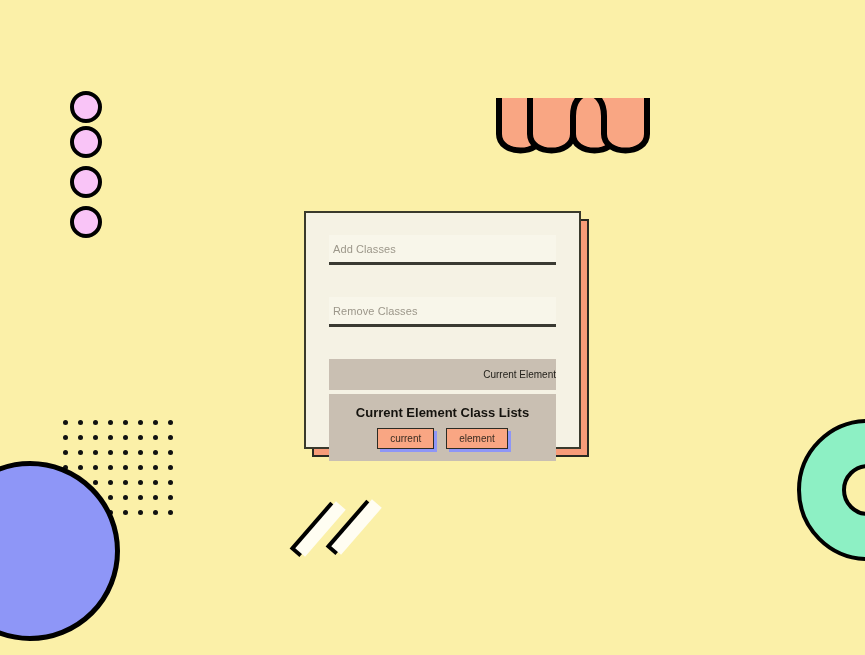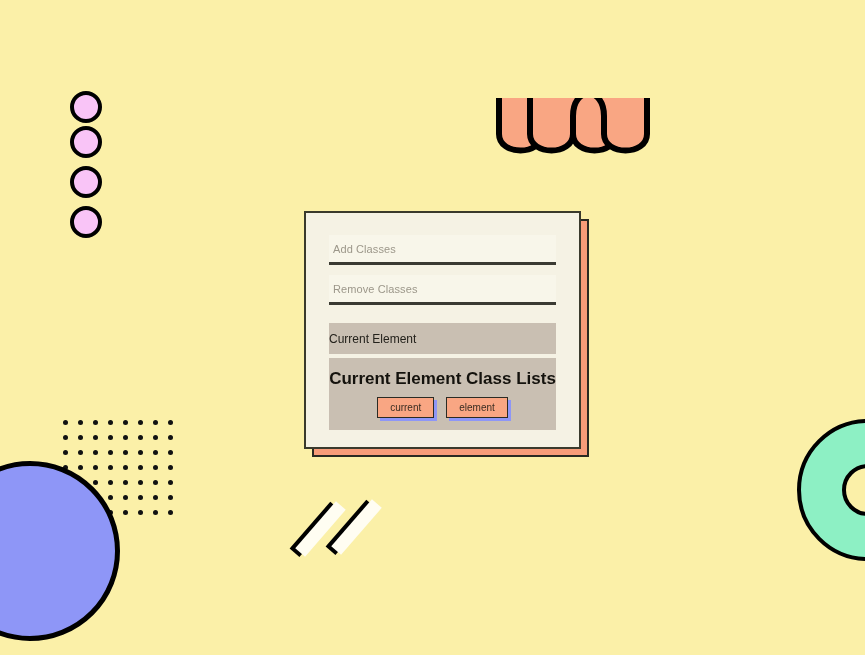--- a/index.html
+++ b/index.html
@@ -151,51 +151,51 @@
     background: #f5f2e4;
     border: 2px solid #3a3a2c;
     box-sizing: border-box;
     padding: 22px 23px;
   }
 
   .field {
     background: #f8f6ea;
     border-bottom: 3px solid #3a3a32;
     height: 30px;
-    margin-bottom: 10px;
+    margin-bottom: 32px;
     display: flex;
     align-items: center;
     padding: 0 4px;
     box-sizing: border-box;
   }
   .field .placeholder {
     color: #9c978a;
     font-size: 11px;
     letter-spacing: 0.1px;
   }
 
   .current-element {
     background: #c9bfb2;
     height: 31px;
     margin-top: 18px;
     margin-bottom: 4px;
     display: flex;
     align-items: center;
-    justify-content: flex-start;
+    justify-content: flex-end;
     color: #24221c;
-    font-size: 12px;
+    font-size: 10px;
   }
 
   .class-lists {
     background: #c9bfb2;
     padding: 11px 0 12px 0;
     text-align: center;
   }
   .class-lists .cl-title {
-    font-size: 17px;
+    font-size: 13px;
     font-weight: bold;
     color: #14120d;
     margin-bottom: 8px;
   }
   .badge-row {
     display: flex;
     justify-content: center;
     gap: 12px;
   }
   .badge {

